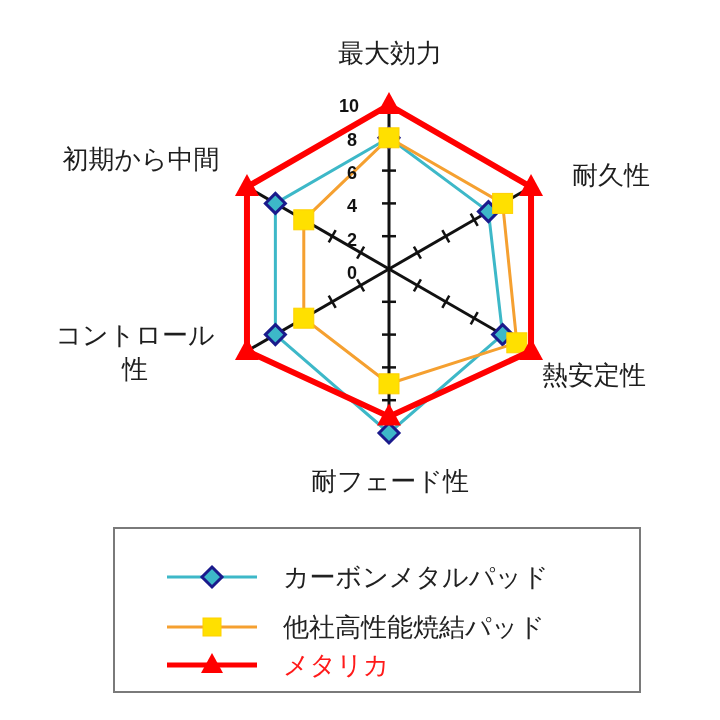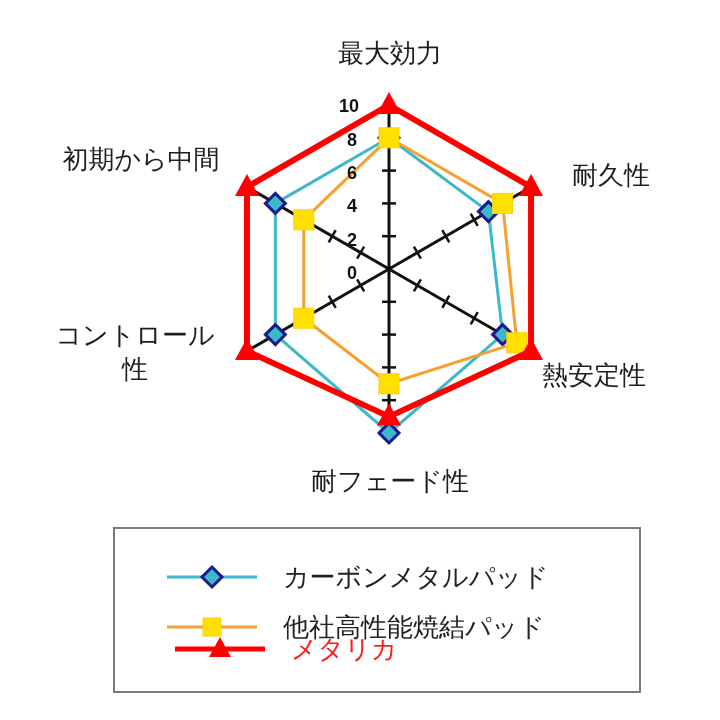--- a/index.html
+++ b/index.html
@@ -97,20 +97,20 @@
     </svg>
     <span class="legend-text">カーボンメタルパッド</span>
   </div>
   <div class="legend-item" style="top:70px;margin-top:8px;">
     <svg class="legend-swatch" viewBox="0 0 90 40">
       <line x1="0" y1="20" x2="90" y2="20" stroke="#f5a030" stroke-width="3"></line>
       <rect x="36" y="11" width="18" height="18" fill="#ffe000" stroke="#ffd000" stroke-width="1"></rect>
     </svg>
     <span class="legend-text">他社高性能焼結パッド</span>
   </div>
-  <div class="legend-item" style="top:100px;padding-left:8px;">
+  <div class="legend-item" style="top:116px;">
     <svg class="legend-swatch" viewBox="0 0 90 40">
       <line x1="0" y1="20" x2="90" y2="20" stroke="#ff0000" stroke-width="5"></line>
       <polygon points="45,8 56,28 34,28" fill="#ff0000"></polygon>
     </svg>
     <span class="legend-text" style="color:#ff1a1a;">メタリカ</span>
   </div>
 </div>
 
 </body></html>

